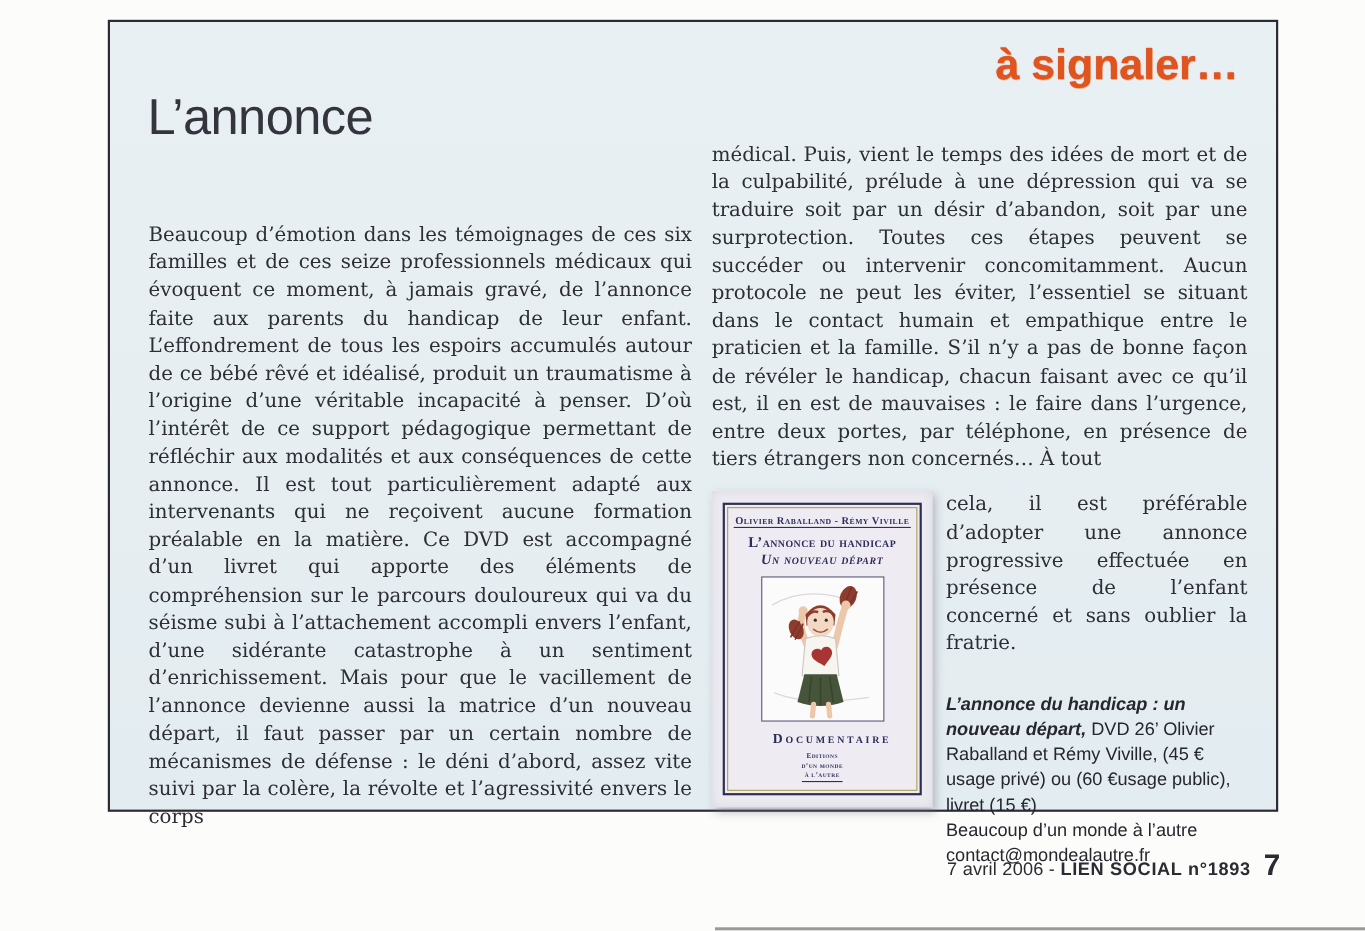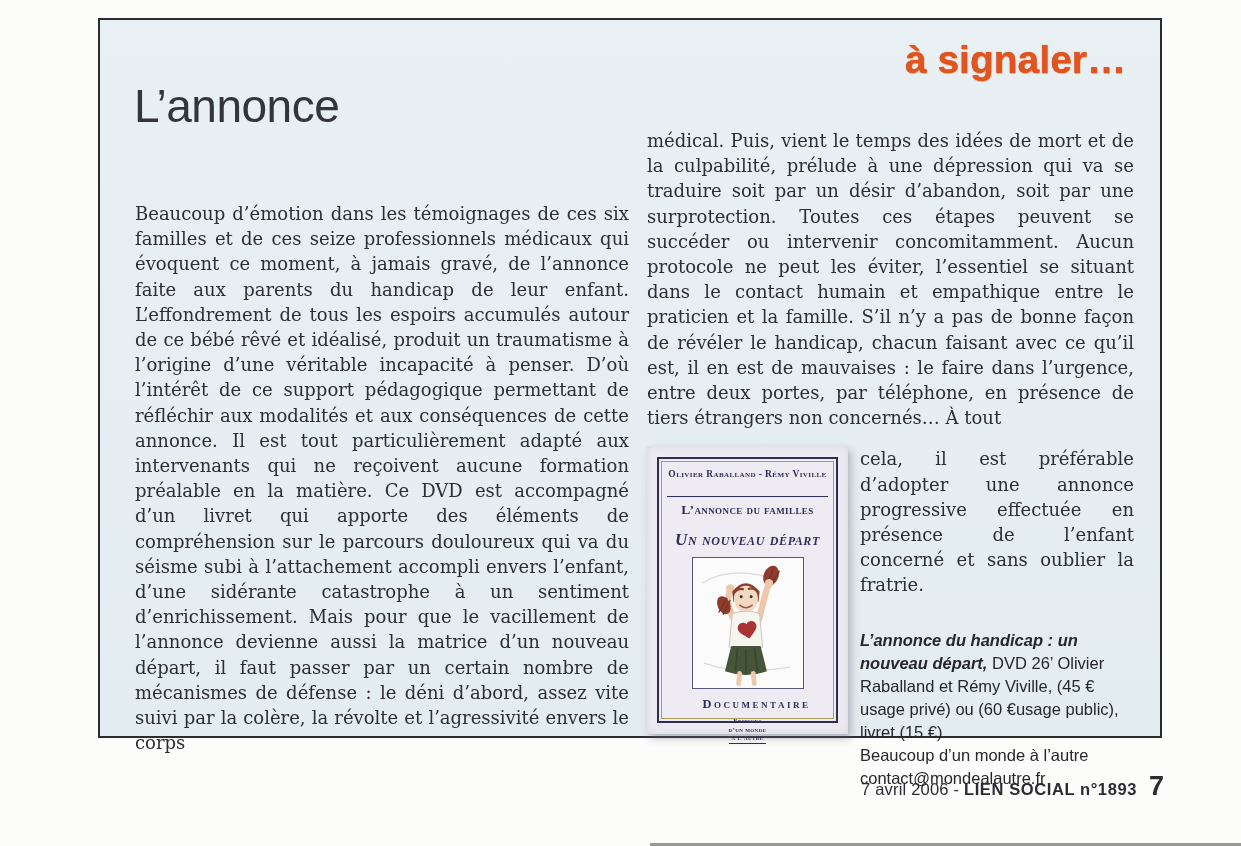--- a/index.html
+++ b/index.html
@@ -66,25 +66,25 @@
     padding:7px 5px 5px 5px;
     display:flex; flex-direction:column; align-items:center;
     color:#2d2d5a;
     font-family:"Liberation Serif", serif;
     text-align:center;
   }
   .dvd-authors {
     font-size:9.5px; font-weight:700; font-variant:small-caps;
     letter-spacing:.4px;
     border-bottom:1px solid #2e2e5e;
-    padding-bottom:17px; margin-bottom:5px;
+    padding-bottom:0; margin-bottom:5px;
     width:100%;
   }
   .dvd-title    { font-size:13.5px; font-weight:700; font-variant:small-caps; letter-spacing:.4px; }
-  .dvd-subtitle { font-size:17px; font-weight:700; font-style:italic; font-variant:small-caps; letter-spacing:.6px; margin-top:12px; }
+  .dvd-subtitle { font-size:13px; font-weight:700; font-style:italic; font-variant:small-caps; letter-spacing:.6px; margin-top:0; }
   .dvd-illo {
     width:112px; height:132px;
     border:1px solid #565678;
     background:#fcfbfc;
     margin:7px auto 6px auto;
   }
   .dvd-genre {
     font-size:12.5px; font-weight:700; font-variant:small-caps; letter-spacing:2.5px;
     margin-top:2px;
     padding-left:18px;
@@ -134,21 +134,21 @@
 
   <div class="col-right">
     <p class="bodytext">médical. Puis, vient le temps des idées de mort et de la culpabilité, prélude à une dépression qui va se traduire soit par un désir d’abandon, soit par une surprotection. Toutes ces étapes peuvent se succéder ou intervenir concomitamment. Aucun protocole ne peut les éviter, l’essentiel se situant dans le contact humain et empathique entre le praticien et la famille. S’il n’y a pas de bonne façon de révéler le handicap, chacun faisant avec ce qu’il est, il en est de mauvaises : le faire dans l’urgence, entre deux portes, par téléphone, en présence de tiers étrangers non concernés… À tout</p>
 
     <div class="media-row">
 
       <div class="dvd-cover">
         <div class="dvd-frame">
           <div class="dvd-frame-inner">
             <div class="dvd-authors">Olivier Raballand - Rémy Viville</div>
-            <div class="dvd-title">L’annonce du familles</div>
+            <div class="dvd-title">L’annonce du handicap</div>
             <div class="dvd-subtitle">Un nouveau départ</div>
             <div class="dvd-illo">
               <svg viewBox="0 0 104 124" width="110" height="130" aria-hidden="true">
 
                 <path d="M8 24 Q34 8 70 18 M10 100 Q40 112 92 104" stroke="#dcd8da" stroke-width="1.2" fill="none"></path>
 
                 <path d="M40 62 C34 50 31 40 35 30" stroke="#ecc7aa" stroke-width="6" fill="none" stroke-linecap="round"></path>
                 <path d="M62 60 C66 46 68 34 72 24" stroke="#ecc7aa" stroke-width="6" fill="none" stroke-linecap="round"></path>
 
                 <ellipse cx="74" cy="17" rx="7" ry="10" fill="#8e3c2e" transform="rotate(22 74 17)"></ellipse>

